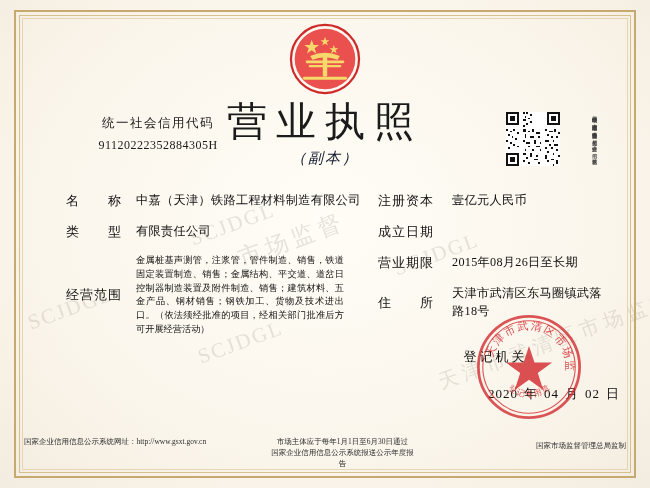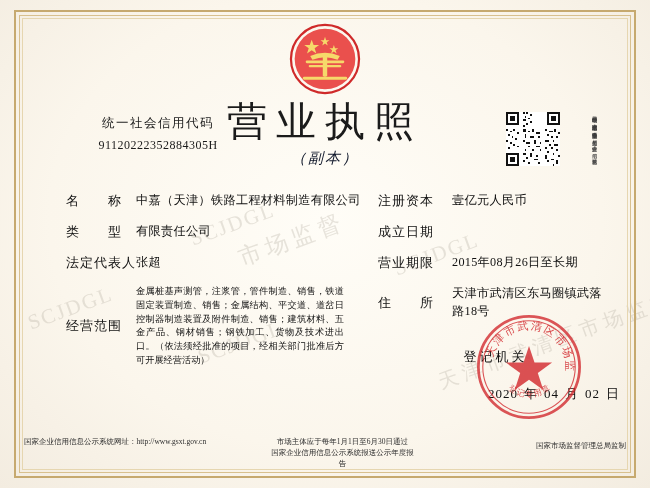--- a/index.html
+++ b/index.html
@@ -379,24 +379,20 @@
   <div class="fields-left">
     <div class="row">
       <div class="lbl w4">名　　称</div>
       <div class="val">中嘉（天津）铁路工程材料制造有限公司</div>
     </div>
     <div class="row">
       <div class="lbl w4">类　　型</div>
       <div class="val">有限责任公司</div>
     </div>
     <div class="row">
-      <div class="lbl w4">法定代表人</div>
-      <div class="val">张超</div>
-    </div>
-    <div class="row">
       <div class="lbl w4">经营范围</div>
       <div class="val small" style="width:208px;">金属桩基声测管，注浆管，管件制造、销售，铁道固定装置制造、销售；金属结构、平交道、道岔日控制器制造装置及附件制造、销售；建筑材料、五金产品、钢材销售；钢铁加工、货物及技术进出口。（依法须经批准的项目，经相关部门批准后方可开展经营活动）</div>
     </div>
   </div>
 
   <div class="fields-right">
     <div class="row">
       <div class="lbl w-right">注册资本</div>
       <div class="val">壹亿元人民币</div>
     </div>

